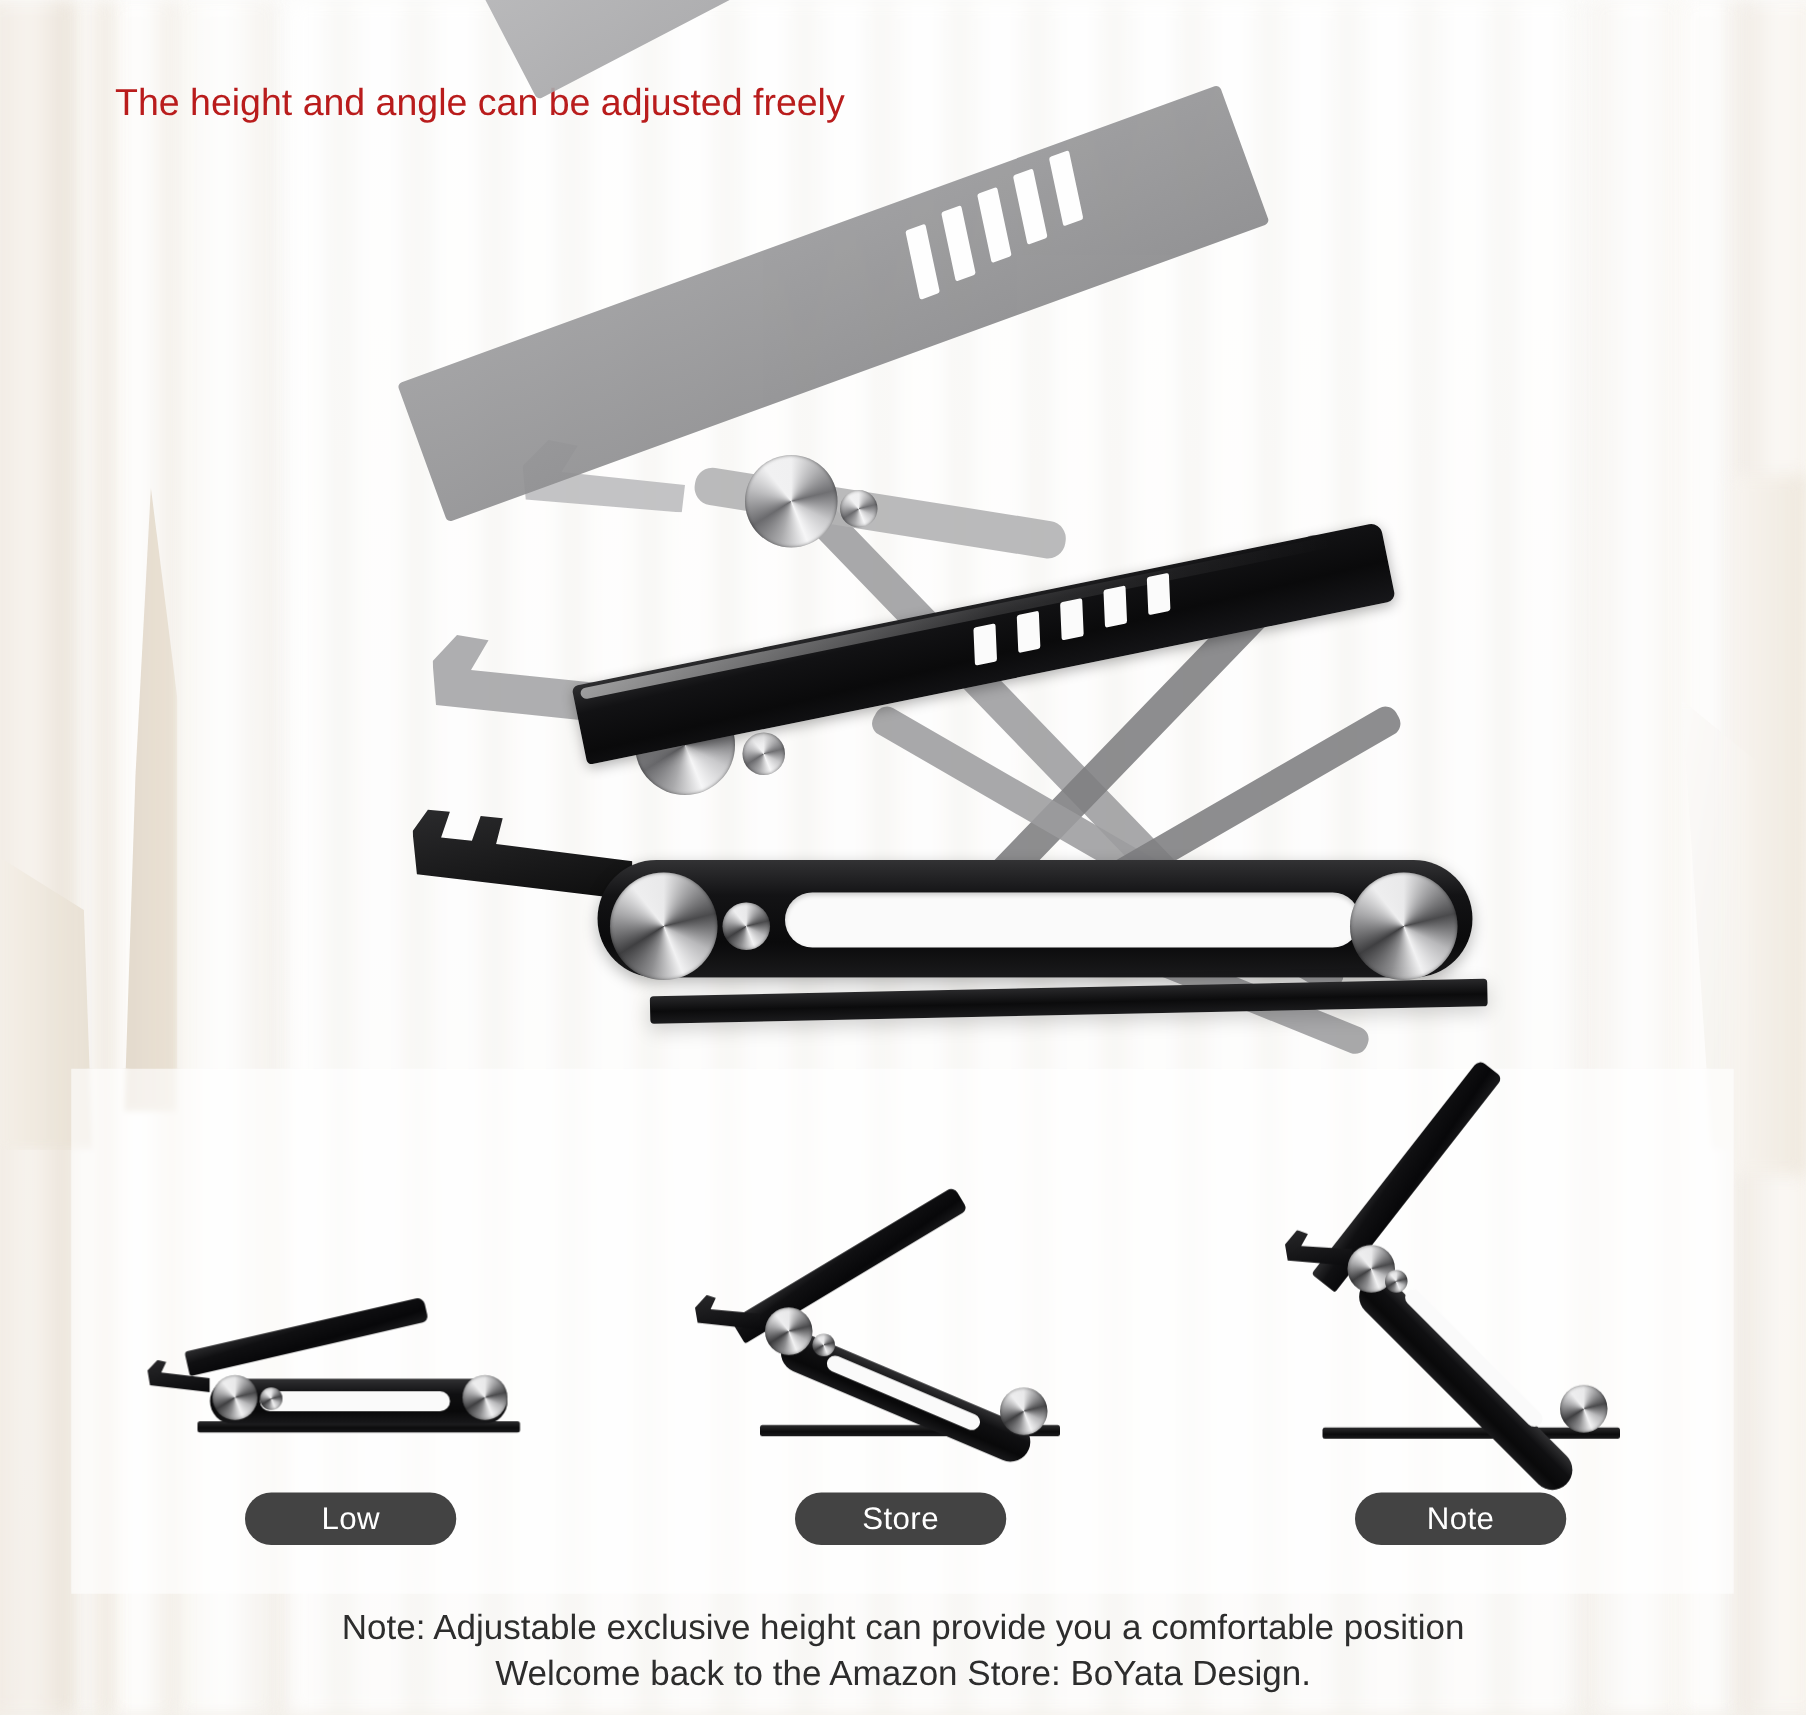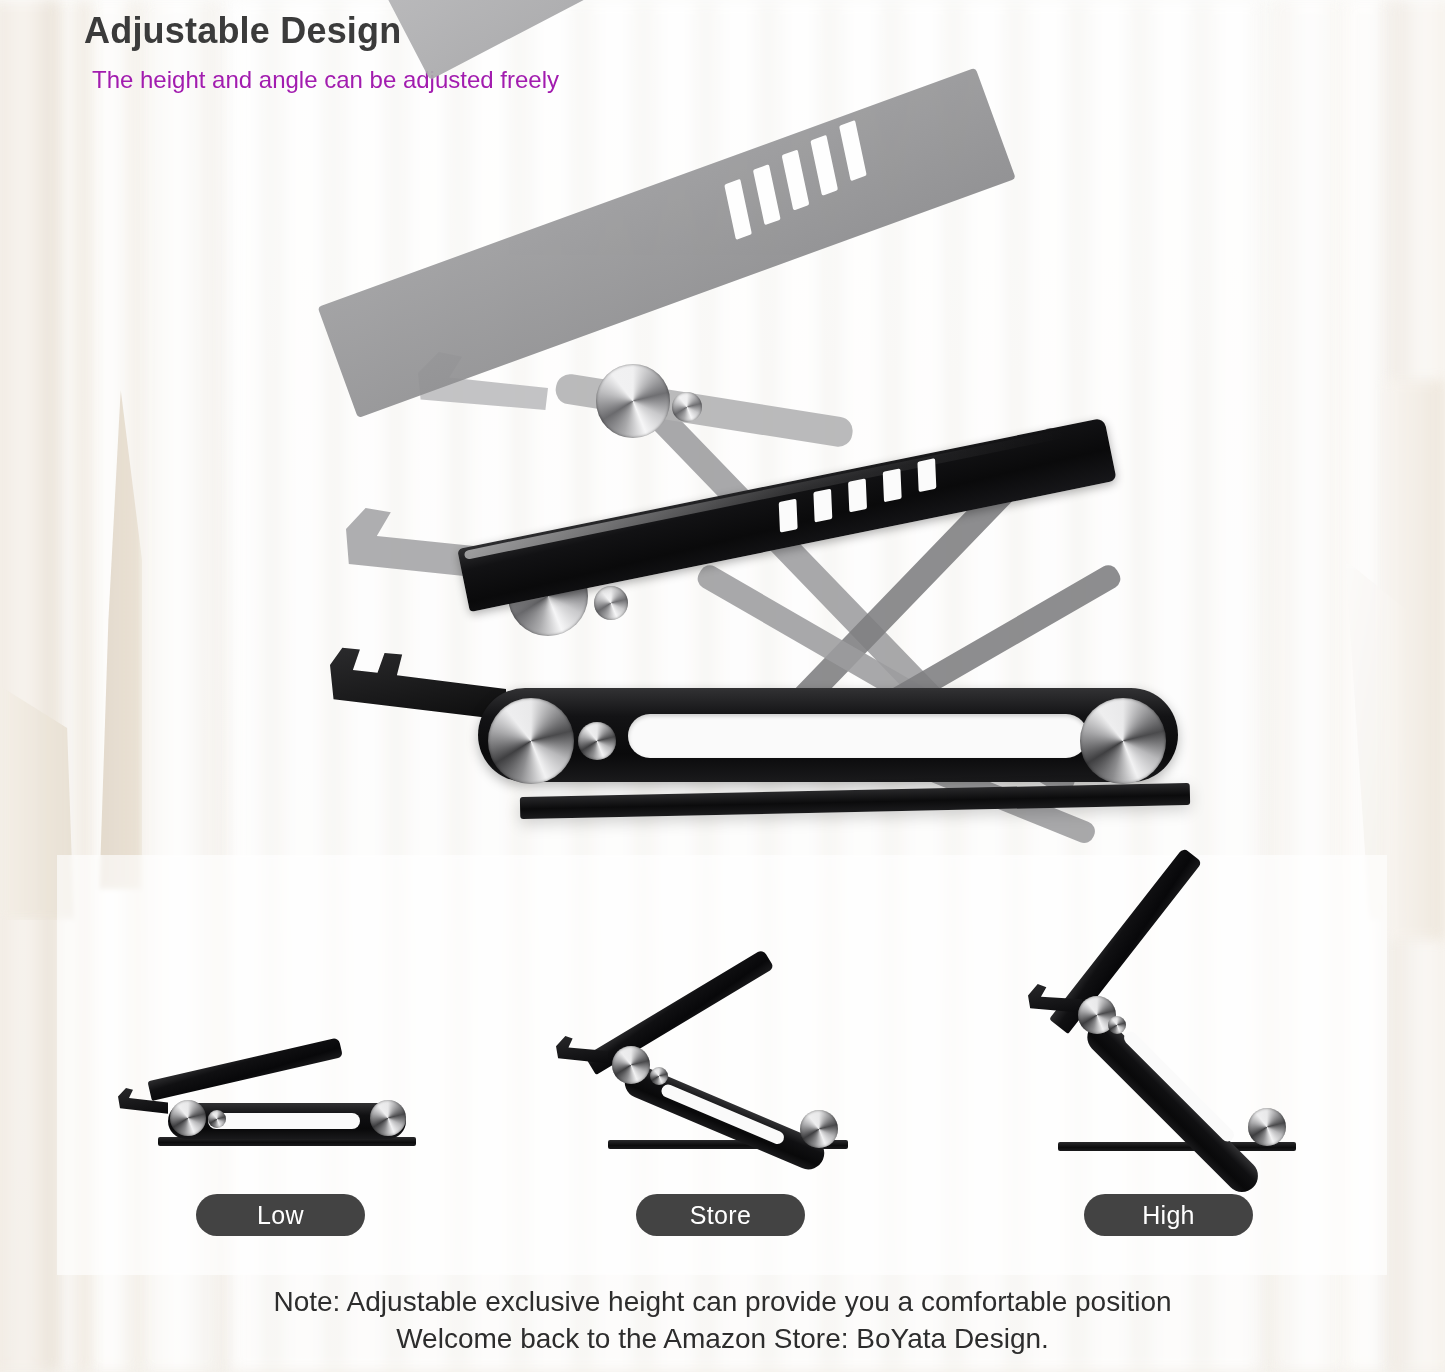--- a/index.html
+++ b/index.html
@@ -60,21 +60,21 @@
   }
 
   
   .title{
     position:absolute;left:84px;top:10px;
     font-size:36px;font-weight:bold;color:#3b3b3b;
     letter-spacing:.2px;white-space:nowrap;
   }
   .subtitle{
     position:absolute;left:92px;top:66px;
-    font-size:24px;color:#a21caf;white-space:nowrap;
+    font-size:30px;color:#b91c1c;white-space:nowrap;
   }
 
   
   .panel{
     position:absolute;left:57px;top:855px;width:1330px;height:420px;
     background:rgba(255,255,255,.62);
     backdrop-filter:blur(2px);
   }
 
   
@@ -223,21 +223,20 @@
     <div class="curtain c-l1"></div>
     <div class="curtain c-r3"></div>
     <div class="curtain c-r2"></div>
     <div class="curtain c-r1"></div>
     <div class="drape-l"></div>
     <div class="drape-l2"></div>
     <div class="drape-r"></div>
     <div class="drape-r2"></div>
   </div>
 
-  <div class="title">Adjustable Design</div>
   <div class="subtitle">The height and angle can be adjusted freely</div>
 
   <div class="hero-main">
 
     <div class="sup lt" style="left:648px;top:392px;width:430px;height:26px;transform:rotate(46deg);transform-origin:0 50%;"></div>
     <div class="sup dk" style="left:1060px;top:420px;width:420px;height:26px;transform:rotate(134deg);transform-origin:0 50%;"></div>
     <div class="sup lt" style="left:700px;top:560px;width:430px;height:24px;transform:rotate(30deg);transform-origin:0 50%;"></div>
     <div class="sup dk" style="left:1118px;top:560px;width:400px;height:24px;transform:rotate(150deg);transform-origin:0 50%;"></div>
     <div class="sup lt" style="left:760px;top:690px;width:360px;height:22px;transform:rotate(22deg);transform-origin:0 50%;"></div>
 
@@ -328,21 +327,21 @@
     <div class="disc" style="left:1248px;top:1108px;width:38px;height:38px;"></div>
   </div>
 
   <div class="pill" style="left:196px;top:1194px;width:169px;">
     <span>Low</span>
   </div>
   <div class="pill" style="left:636px;top:1194px;width:169px;">
     <span>Store</span>
   </div>
   <div class="pill" style="left:1084px;top:1194px;width:169px;">
-    <span>High</span>
+    <span>Note</span>
   </div>
 
   <div class="note" style="top:1283px;text-align:center;">
     <span class="l1">Note: Adjustable exclusive height can provide you a comfortable position</span>
     <span class="l2">Welcome back to the Amazon Store: BoYata Design.</span>
   </div>
 
 </div>
 
 </body></html>

